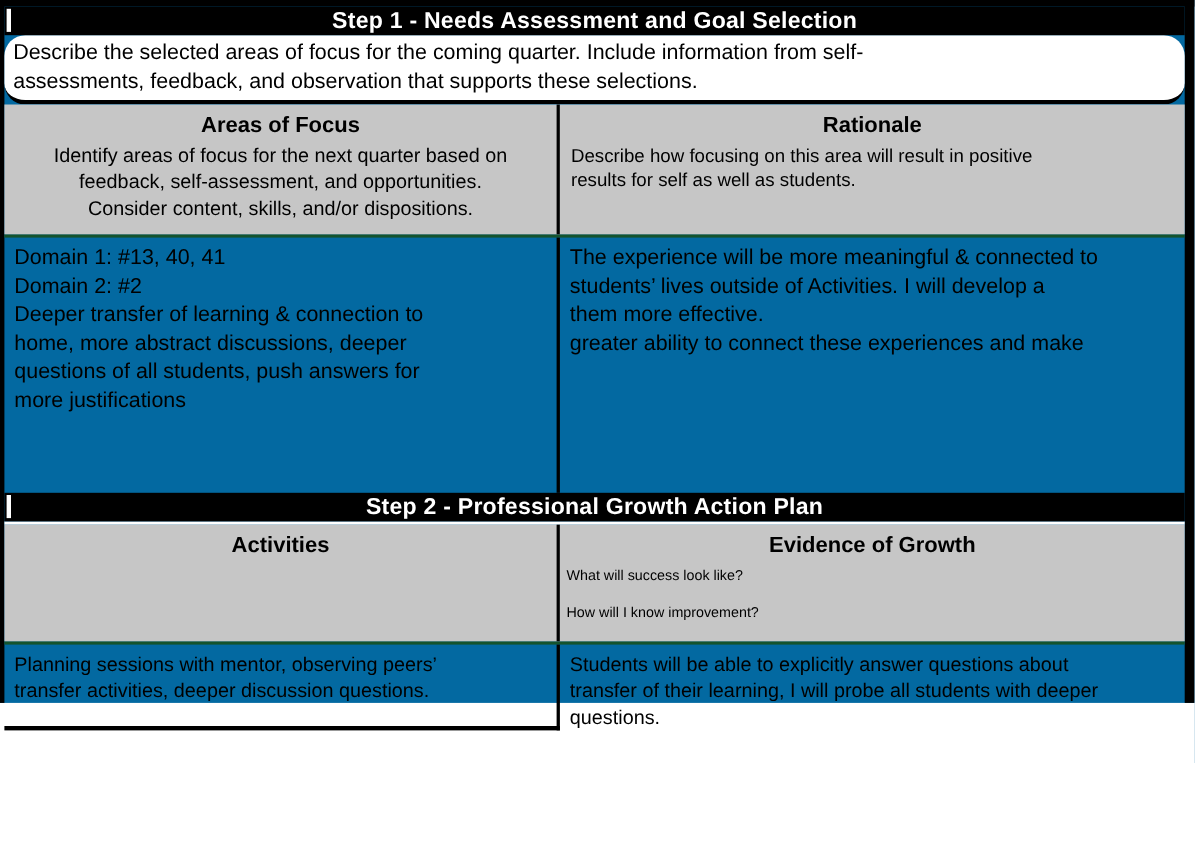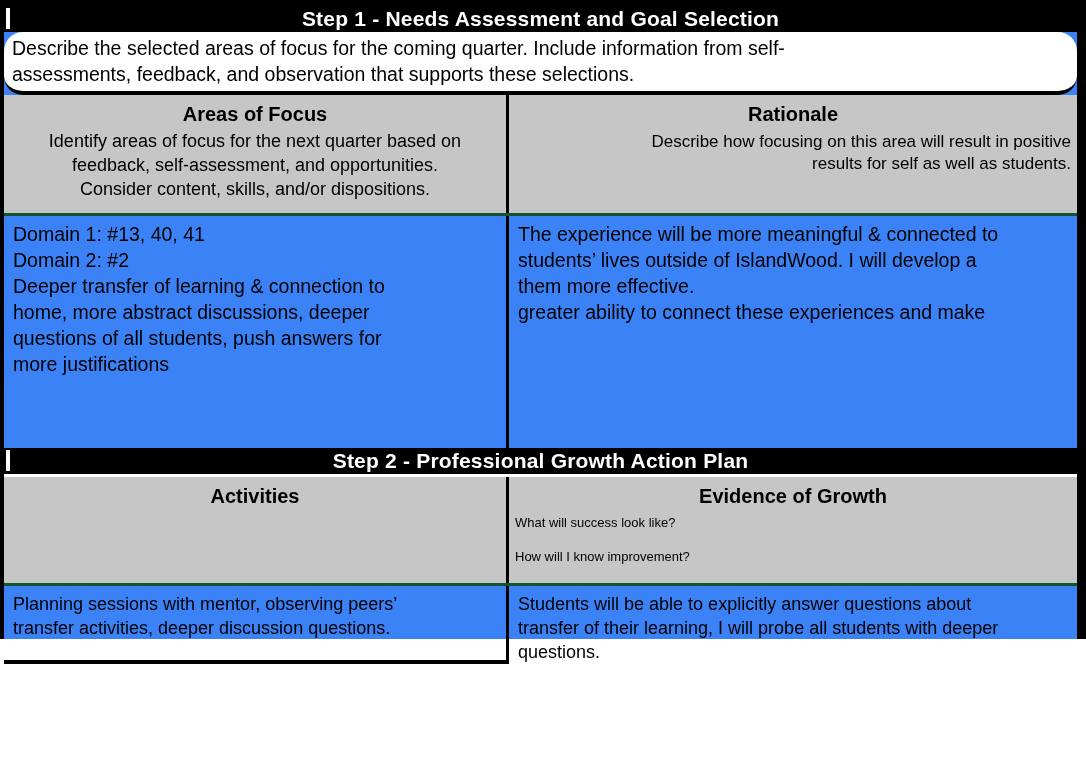--- a/index.html
+++ b/index.html
@@ -8,21 +8,21 @@
     font-family: "Liberation Sans", sans-serif;
     color: #000000;
     overflow: hidden;
   }
   .doc {
     box-sizing: border-box;
     width: 1086px; height: 639px;
     border-top: 6px solid #000;
     border-left: 4px solid #000;
     border-right: 9px solid #000;
-    background: #3b82f6;
+    background: #0369a1;
     display: flex;
     flex-direction: column;
   }
   
   .step-bar {
     position: relative;
     background: #000000;
     color: #ffffff;
     font-weight: bold;
     font-size: 21px;
@@ -53,21 +53,21 @@
   .gray .col-left, .gray .col-right { background: #c6c6c6; }
   .gray { border-bottom: 3px solid #14532d; }
   .hdr-title {
     font-weight: bold;
     font-size: 20px;
     line-height: 25px;
     text-align: center;
     padding-top: 7px;
   }
   .sub { font-size: 18px; line-height: 24px; text-align: center; padding: 2px 6px 12px 6px; }
-  .sub-left-align { text-align: right; font-size: 17px; line-height: 22px; padding: 4px 6px 12px 10px; }
+  .sub-left-align { text-align: left; font-size: 17px; line-height: 22px; padding: 4px 6px 12px 10px; }
   .sub .line, .sub-left-align .line { white-space: pre-wrap; }
   .sub2 .line { white-space: pre-wrap; }
   .sub2 { font-size: 13px; line-height: 24px; text-align: left; padding: 2px 6px 14px 6px; }
   .sub2 .spaced { margin-top: 10px; }
   
   .body1 { height: 232px; }
   .body1 .cell { padding: 5px 8px 0 9px; font-size: 19.5px; line-height: 26px; }
   .body2 { flex: 1 1 auto; }
   .body2 .cell { padding: 6px 8px 0 9px; font-size: 18px; line-height: 24px; }
   .body2 .col-left { border-bottom: 4px solid #000; }
@@ -111,21 +111,21 @@
     <div class="col-left cell">
       <div class="line">Domain 1: #13, 40, 41</div>
       <div class="line">Domain 2: #2</div>
       <div class="line">Deeper transfer of learning &amp; connection to</div>
       <div class="line">home, more abstract discussions, deeper</div>
       <div class="line">questions of all students, push answers for</div>
       <div class="line">more justifications</div>
     </div>
     <div class="col-right cell">
       <div class="line">The experience will be more meaningful &amp; connected to</div>
-      <div class="line">students’ lives outside of IslandWood. I will develop a</div>
+      <div class="line">students’ lives outside of Activities. I will develop a</div>
       <div class="line">them more effective.</div>
       <div class="line">greater ability to connect these experiences and make</div>
     </div>
   </div>
 
   <div class="step-bar">
     <span class="notch"></span>
     <span>Step 2 - Professional Growth Action Plan</span>
   </div>
   <div class="gap"></div>

